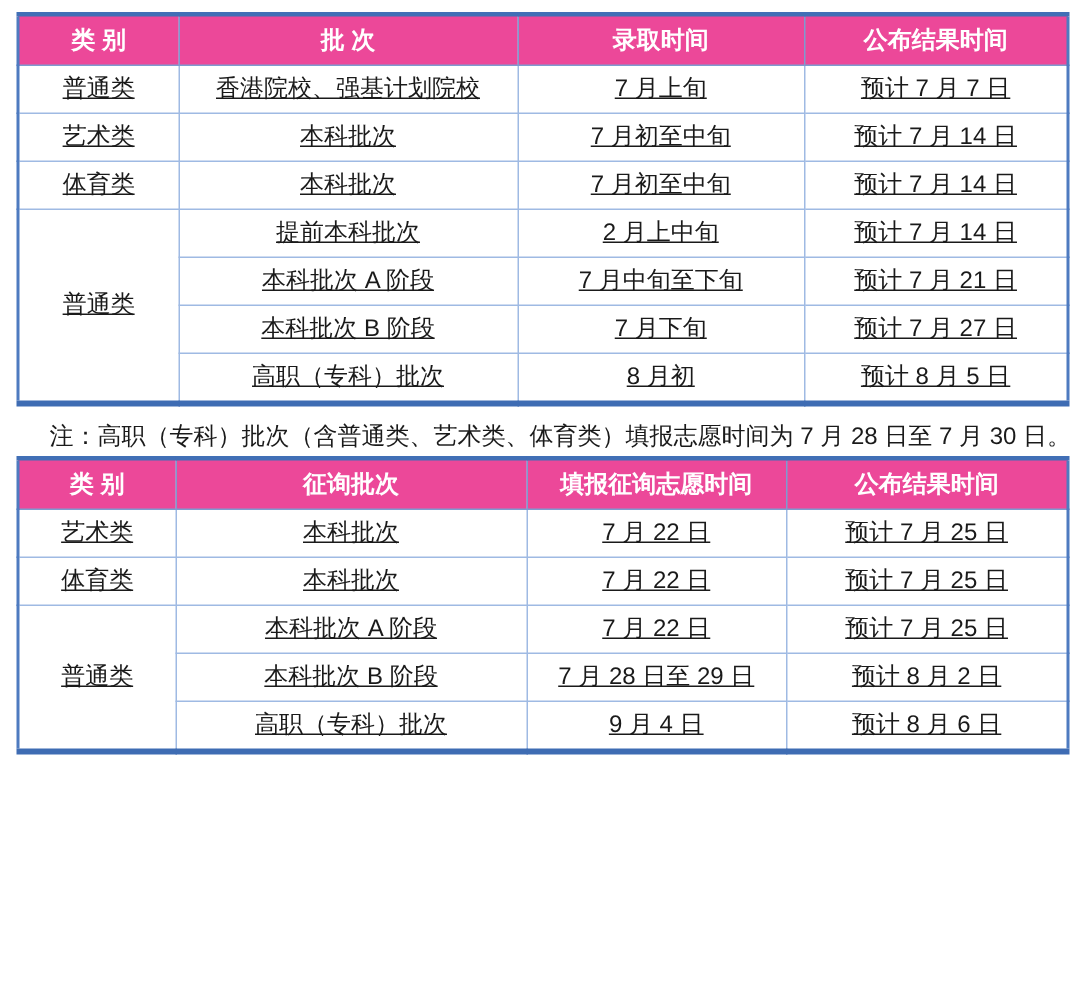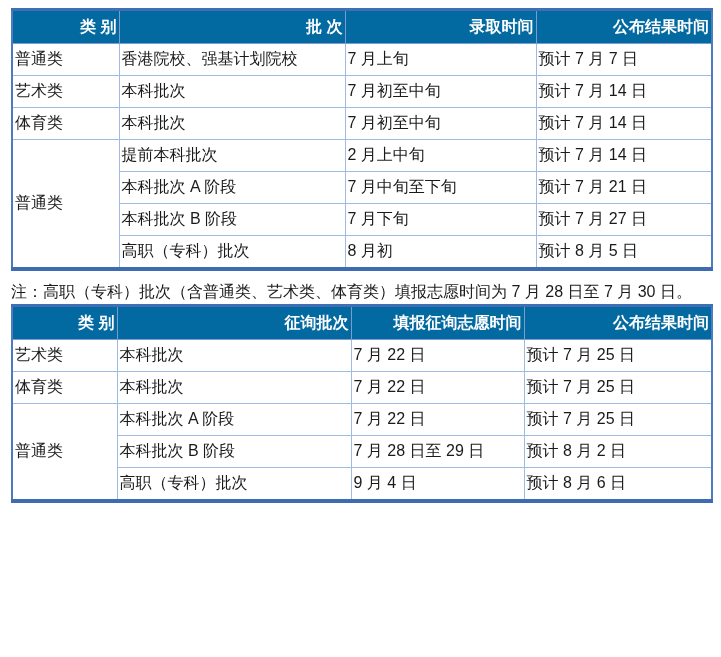--- a/index.html
+++ b/index.html
@@ -19,45 +19,47 @@
   }
   table.sched {
     border-collapse: collapse;
     table-layout: fixed;
     width: 700px;
     border: 2px solid #4E7BC0;
     border-top: 3px solid #416FB6;
     border-bottom: 4px solid #3E6CB3;
   }
   table.sched th {
-    background: #0369a1;
+    background: #ec4899;
     color: #ffffff;
     font-weight: bold;
     font-size: 16px;
     height: 32px;
-    text-align: right;
+    text-align: center;
     border: 1px solid #7E9BD0;
     padding: 0 2px;
   }
   table.sched td {
     font-size: 16px;
     color: #1a1a1a;
     height: 31px;
+    text-align: center;
     vertical-align: middle;
     border: 1px solid #9FBAE3;
     background: #ffffff;
     padding: 0 2px;
+    text-decoration: underline;
   }
   .note {
     margin: 8px 0 0 0;
     width: 703px;
     font-size: 16px;
     line-height: 25px;
     color: #1a1a1a;
-    text-align: left;
+    text-align: right;
   }
   .section-title {
     margin: 22px 0 34px 0;
     font-size: 18px;
     line-height: 24px;
     font-weight: bold;
     text-align: center;
     color: #111111;
   }
 </style>

